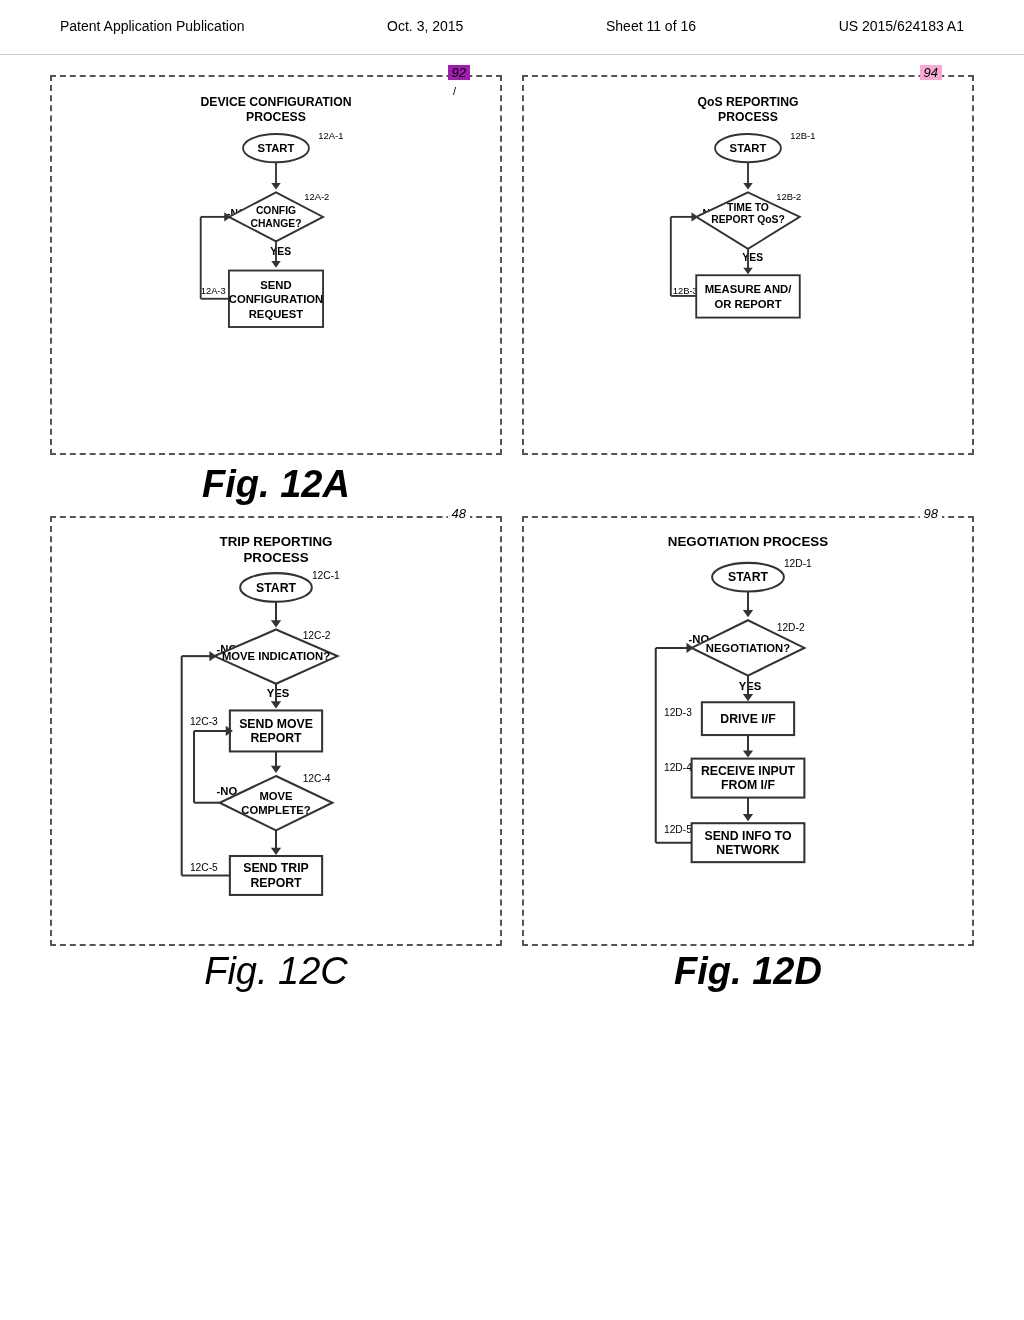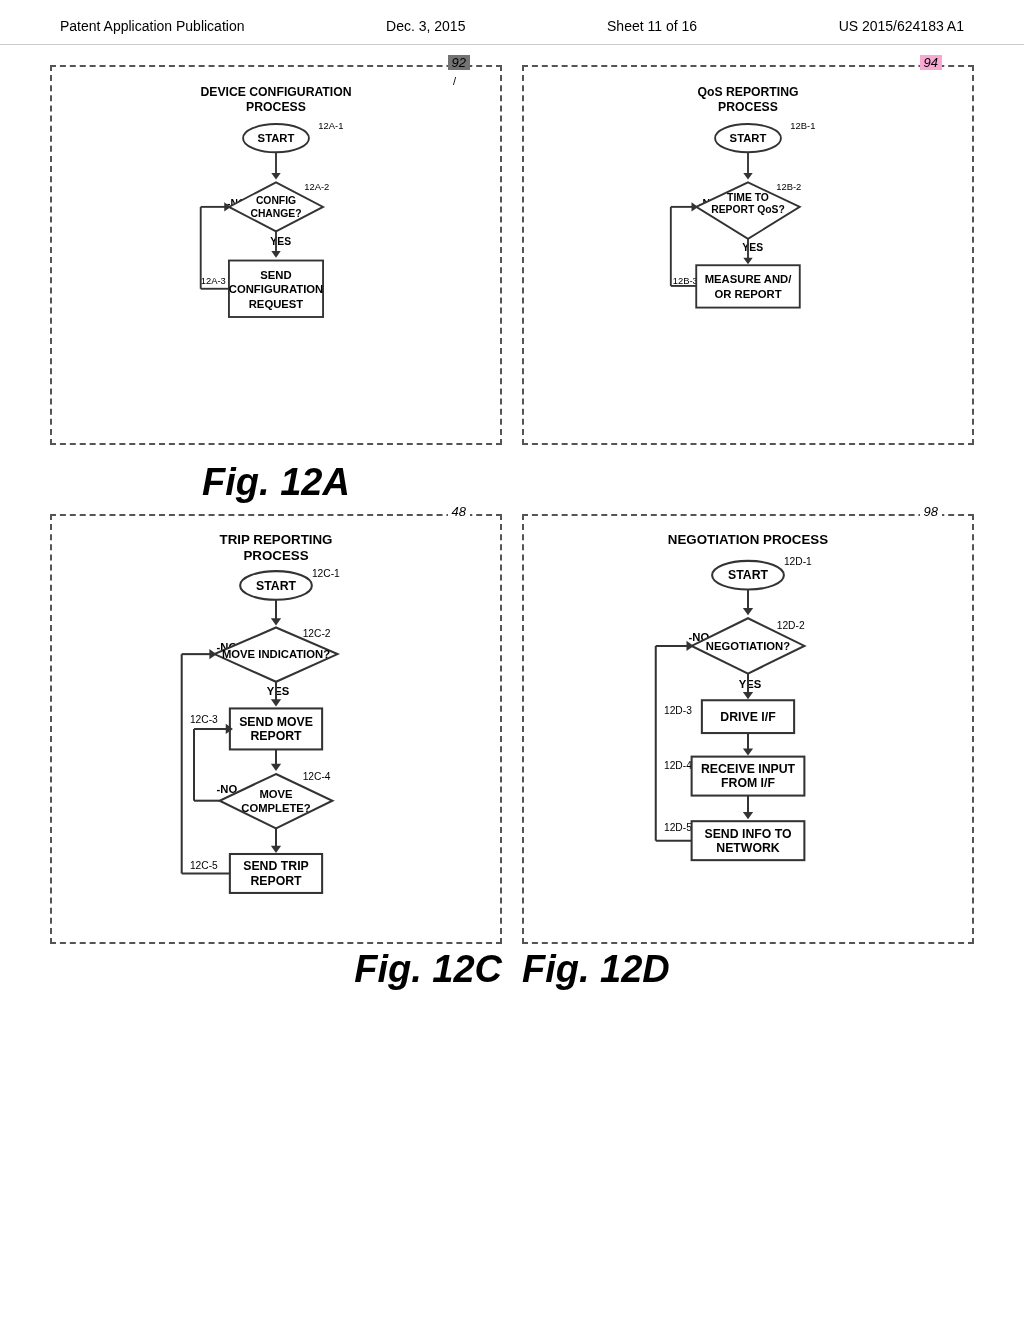--- a/index.html
+++ b/index.html
@@ -7,40 +7,40 @@
       width: 1024px;
       height: 1320px;
       background: #fff;
       font-family: Arial, sans-serif;
       overflow: hidden;
     }
     .header {
       display: flex;
       justify-content: space-between;
       align-items: center;
-      padding: 18px 60px 10px 60px;
+      padding: 18px 60px 20px 60px;
       border-bottom: 1px solid #ccc;
       font-size: 14px;
     }
   </style>
 </head>
 <body>
 
 <div class="header">
   <span>Patent Application Publication</span>
-  <span>Dec. 3, 2015</span>
+  <span>Oct. 3, 2015</span>
   <span>Sheet 11 of 16</span>
   <span>US 2015/624183 A1</span>
 </div>
 
 <div style="display:grid; grid-template-columns:1fr 1fr; padding: 20px 50px 0 50px; gap: 10px 20px;">
 
   <div>
     <div style="position:relative; border: 2px dashed #555; padding: 10px 10px 10px 10px; height: 380px;">
-      <span style="position:absolute; top:-12px; right:30px; background:#737373; padding:0 4px; font-size:13px; font-style:italic;">92</span>
+      <span style="position:absolute; top:-12px; right:30px; background:#a21caf; padding:0 4px; font-size:13px; font-style:italic;">92</span>
       <div style="position:absolute; top:8px; right:42px; font-size:11px; background:#fff; padding:0 2px;">/</div>
 
       <svg viewBox="0 0 220 340" width="100%" height="320">
 
         <text x="110" y="20" text-anchor="middle" font-size="13" font-weight="bold">DEVICE CONFIGURATION</text>
         <text x="110" y="36" text-anchor="middle" font-size="13" font-weight="bold">PROCESS</text>
 
         <text x="155" y="55" font-size="10">12A-1</text>
 
         <ellipse cx="110" cy="65" rx="35" ry="15" fill="white" stroke="#333" stroke-width="2"></ellipse>
@@ -68,21 +68,21 @@
         <text x="110" y="215" text-anchor="middle" font-size="12" font-weight="bold">SEND</text>
         <text x="110" y="230" text-anchor="middle" font-size="12" font-weight="bold">CONFIGURATION</text>
         <text x="110" y="245" text-anchor="middle" font-size="12" font-weight="bold">REQUEST</text>
 
         <line x1="60" y1="225" x2="30" y2="225" stroke="#333" stroke-width="2"></line>
         <line x1="30" y1="225" x2="30" y2="138" stroke="#333" stroke-width="2"></line>
         <line x1="30" y1="138" x2="58" y2="138" stroke="#333" stroke-width="2"></line>
         <polygon points="55,133 55,143 62,138" fill="#333"></polygon>
       </svg>
     </div>
-    <div style="text-align:center; font-style:italic; font-size:38px; font-weight:bold; margin-top:16px;">Fig. 12A</div>
+    <div style="text-align:center; font-style:italic; font-size:38px; font-weight:bold; margin-top:8px;">Fig. 12A</div>
   </div>
 
   <div>
     <div style="position:relative; border: 2px dashed #555; padding: 10px; height: 380px;">
       <span style="position:absolute; top:-12px; right:30px; background:#f9a8d4; padding:0 4px; font-size:13px; font-style:italic;">94</span>
 
       <svg viewBox="0 0 220 340" width="100%" height="320">
 
         <text x="110" y="20" text-anchor="middle" font-size="13" font-weight="bold">QoS REPORTING</text>
         <text x="110" y="36" text-anchor="middle" font-size="13" font-weight="bold">PROCESS</text>
@@ -172,21 +172,21 @@
         <line x1="30" y1="268" x2="30" y2="198" stroke="#333" stroke-width="2"></line>
         <line x1="30" y1="198" x2="64" y2="198" stroke="#333" stroke-width="2"></line>
         <polygon points="61,193 61,203 68,198" fill="#333"></polygon>
 
         <line x1="65" y1="339" x2="18" y2="339" stroke="#333" stroke-width="2"></line>
         <line x1="18" y1="339" x2="18" y2="125" stroke="#333" stroke-width="2"></line>
         <line x1="18" y1="125" x2="48" y2="125" stroke="#333" stroke-width="2"></line>
         <polygon points="45,120 45,130 52,125" fill="#333"></polygon>
       </svg>
     </div>
-    <div style="text-align:right; font-style:italic; font-size:38px; font-weight:bold; margin-top:4px;">Fig. 12C</div>
+    <div style="text-align:center; font-style:italic; font-size:38px; font-weight:normal; margin-top:4px;">Fig. 12C</div>
   </div>
 
   <div>
     <div style="position:relative; border: 2px dashed #555; padding: 10px; height: 430px;">
       <span style="position:absolute; top:-12px; right:30px; background:#fff; padding:0 4px; font-size:13px; font-style:italic;margin-left:8px;">98</span>
 
       <svg viewBox="0 0 220 400" width="100%" height="410">
         <text x="110" y="18" text-anchor="middle" font-size="13" font-weight="bold">NEGOTIATION PROCESS</text>
 
         <text x="145" y="38" font-size="10">12D-1</text>
@@ -226,16 +226,16 @@
         <rect x="55" y="288" width="110" height="38" fill="white" stroke="#333" stroke-width="2"></rect>
         <text x="110" y="304" text-anchor="middle" font-size="12" font-weight="bold">SEND INFO TO</text>
         <text x="110" y="318" text-anchor="middle" font-size="12" font-weight="bold">NETWORK</text>
 
         <line x1="55" y1="307" x2="20" y2="307" stroke="#333" stroke-width="2"></line>
         <line x1="20" y1="307" x2="20" y2="117" stroke="#333" stroke-width="2"></line>
         <line x1="20" y1="117" x2="53" y2="117" stroke="#333" stroke-width="2"></line>
         <polygon points="50,112 50,122 57,117" fill="#333"></polygon>
       </svg>
     </div>
-    <div style="text-align:left; font-style:italic; font-size:38px; font-weight:bold; margin-top:4px;">Fig. 12D</div>
+    <div style="text-align:center; font-style:italic; font-size:38px; font-weight:bold; margin-top:4px;">Fig. 12D</div>
   </div>
 
 </div>
 
 </body></html>

